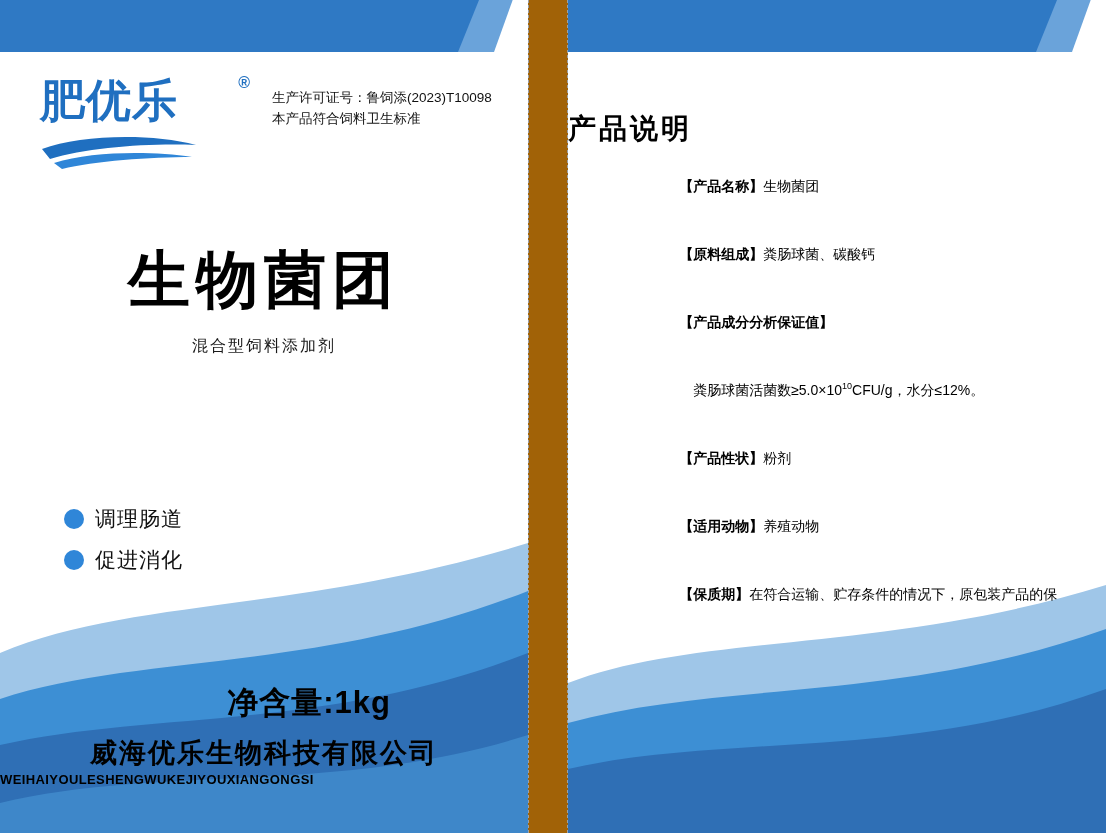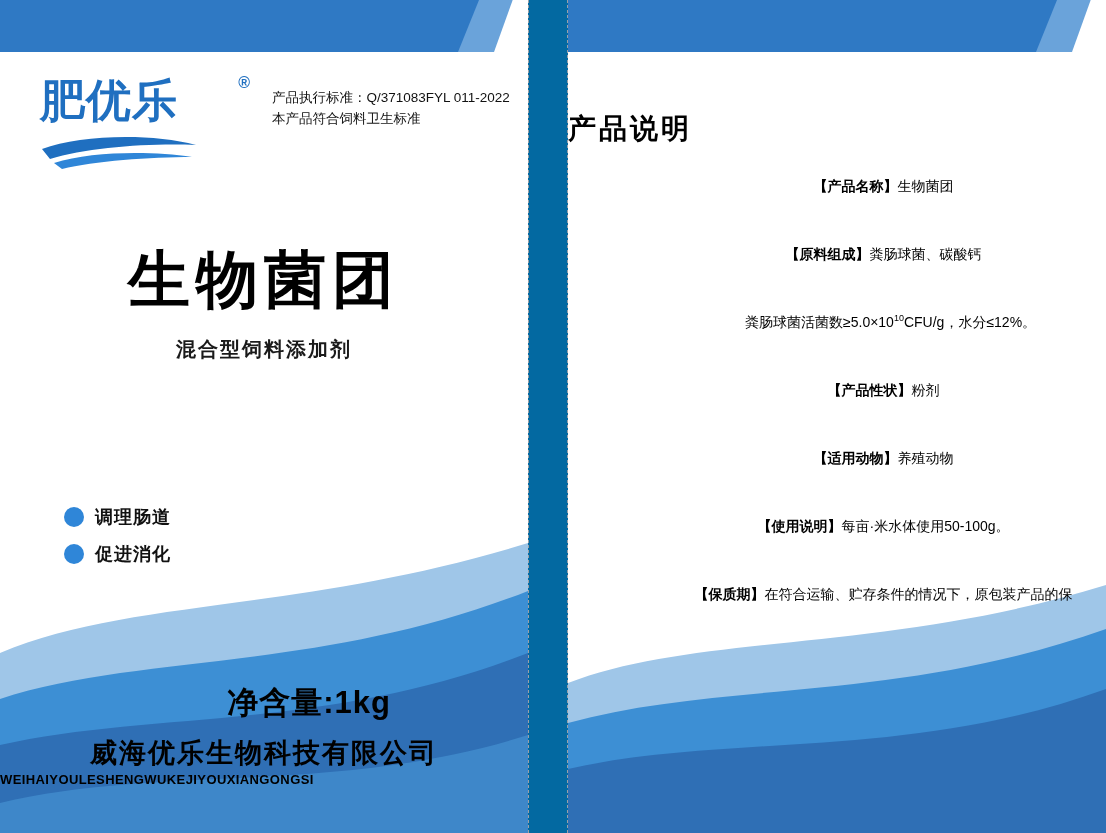--- a/index.html
+++ b/index.html
@@ -6,21 +6,21 @@
   html, body {
     margin: 0; padding: 0;
     width: 1106px; height: 833px;
     background: #ffffff;
     font-family: "Liberation Sans", sans-serif;
   }
   .page {
     position: relative;
     width: 1106px; height: 833px;
     overflow: hidden;
-    background: #0369a1;
+    background: #a16207;
     padding-left: 36px;
   }
 
   
   .panel {
     position: absolute;
     top: 0;
     height: 833px;
     overflow: hidden;
     background: #ffffff;
@@ -107,22 +107,22 @@
     font-weight: bold;
     color: #000;
     letter-spacing: 6px;
     font-family: "DejaVu Sans", "Liberation Sans", sans-serif;
   }
   .product-sub {
     position: absolute;
     left: 0; top: 336px;
     width: 528px;
     text-align: center;
-    font-size: 20px;
-    font-weight: bold;
+    font-size: 16px;
+    font-weight: normal;
     color: #1a1a1a;
     letter-spacing: 2px;
   }
 
   
   .features {
     position: absolute;
     left: 64px; top: 505px;
   }
   .feature-row {
@@ -131,22 +131,22 @@
     margin-bottom: 13px;
   }
   .feature-dot {
     width: 20px; height: 20px;
     border-radius: 50%;
     background: #2f86d8;
     margin-right: 11px;
     flex: none;
   }
   .feature-label {
-    font-size: 18px;
-    font-weight: bold;
+    font-size: 21px;
+    font-weight: normal;
     color: #111;
     letter-spacing: 1px;
   }
 
   
   .net-weight {
     position: absolute;
     left: 0; top: 682px;
     width: 618px;
     text-align: center;
@@ -192,21 +192,20 @@
   .spec-list {
     position: absolute;
     left: 80px; top: 152px;
     width: 440px;
   }
   .spec-row {
     font-size: 14px;
     line-height: 1.62;
     color: #000;
     white-space: pre-wrap;
-    text-align: center;
   }
   .spec-row.indent { padding-left: 14px; }
   .spec-key { font-weight: bold; }
   sup { font-size: 9px; }
 </style>
 </head>
 <body>
 
 <div class="page">
 
@@ -229,21 +228,21 @@
     <div class="logo-block">
       <div class="logo-text">肥优乐</div>
       <span class="logo-reg">®</span>
       <svg class="logo-swoosh" viewBox="0 0 160 40">
         <path d="M2,20 C40,6 110,4 156,16 C112,14 48,18 10,30 Z" fill="#1f6fc0"></path>
         <path d="M14,34 C52,22 112,22 152,28 C110,28 54,32 22,40 Z" fill="#2f86d8"></path>
       </svg>
     </div>
 
     <div class="license">
-      <div>产品执行标准：Q/371083FYL 011-2022</div>
+      <div>生产许可证号：鲁饲添(2023)T10098</div>
       <div>本产品符合饲料卫生标准</div>
     </div>
 
     <div class="product-title">生物菌团</div>
     <div class="product-sub">混合型饲料添加剂</div>
 
     <div class="features">
       <div class="feature-row">
         <span class="feature-dot"></span>
         <span class="feature-label">调理肠道</span>
@@ -279,33 +278,33 @@
 
     <div class="back-title">产品说明</div>
 
     <div class="spec-list">
       <div class="spec-row">
         <span class="spec-key">【产品名称】</span><span>生物菌团</span>
       </div>
       <div class="spec-row">
         <span class="spec-key">【原料组成】</span><span>粪肠球菌、碳酸钙</span>
       </div>
+      <div class="spec-row">
+        <span class="spec-key">【产品成分分析保证值】</span>
+      </div>
       <div class="spec-row indent">
         <span>粪肠球菌活菌数≥5.0×10</span><sup>10</sup><span>CFU/g，水分≤12%。</span>
       </div>
       <div class="spec-row">
         <span class="spec-key">【产品性状】</span><span>粉剂</span>
       </div>
       <div class="spec-row">
         <span class="spec-key">【适用动物】</span><span>养殖动物</span>
       </div>
       <div class="spec-row">
-        <span class="spec-key">【使用说明】</span><span>每亩·米水体使用50-100g。</span>
-      </div>
-      <div class="spec-row">
         <span class="spec-key">【保质期】</span><span>在符合运输、贮存条件的情况下，原包装产品的保</span>
       </div>
       <div class="spec-row" style="padding-left:110px">
         
       </div>
 
     </div>
   </div>
 
 </div>

